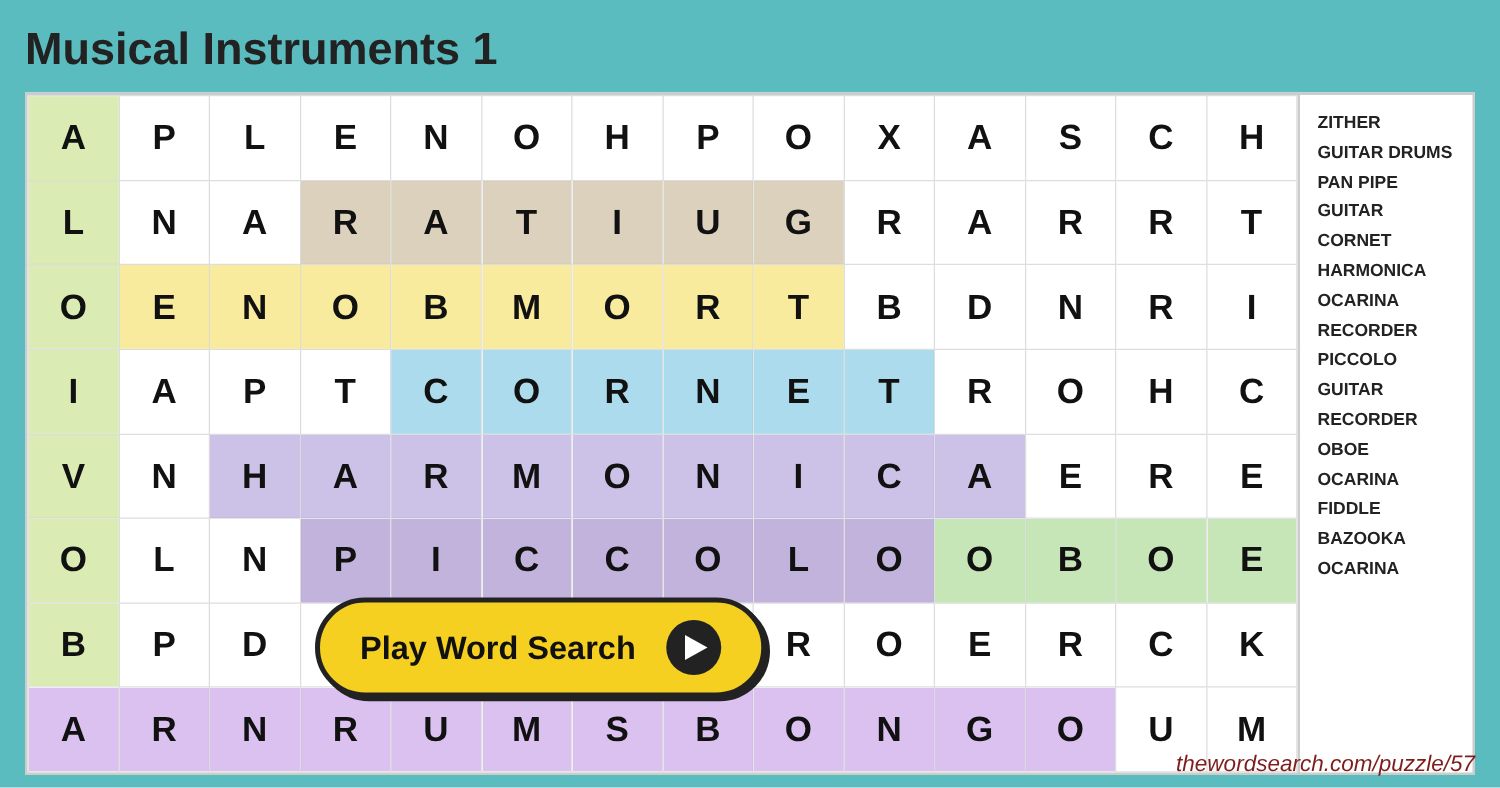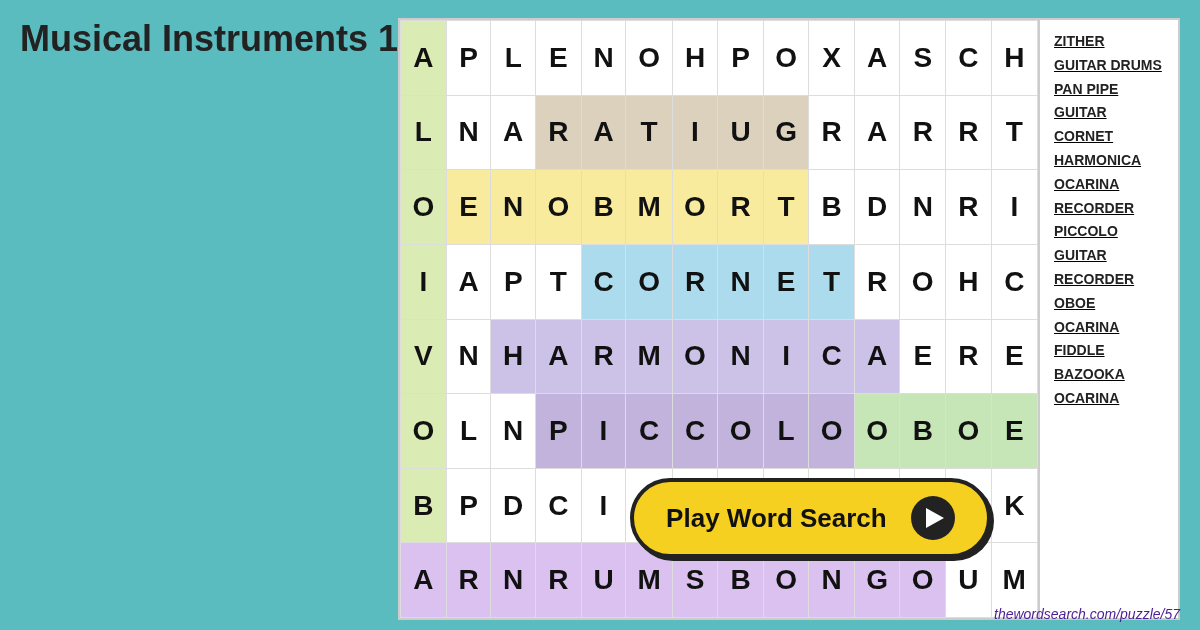--- a/index.html
+++ b/index.html
@@ -6,21 +6,21 @@
     body {
       width: 1200px;
       height: 630px;
       background-color: #5bbcbf;
       font-family: Arial, sans-serif;
       overflow: hidden;
       position: relative;
     }
     .main-container {
       display: flex;
-      flex-direction: row;
+      flex-direction: column;
       padding: 18px 20px 10px 20px;
       height: 100%;
     }
     .title {
       font-size: 36px;
       font-weight: bold;
       color: #222;
       margin-bottom: 14px;
       font-family: Arial, sans-serif;
     }
@@ -53,21 +53,20 @@
     }
     .word-list {
       background: white;
       min-width: 140px;
       padding: 10px 14px;
       border: 2px solid #ccc;
       border-left: none;
       display: flex;
       flex-direction: column;
       justify-content: flex-start;
-      text-decoration: underline;
     }
     .word-list-item {
       font-size: 14px;
       font-weight: bold;
       color: #222;
       line-height: 1.7;
     }
     .cell-letter {
       position: relative;
       z-index: 1;
@@ -108,22 +107,22 @@
       height: 0;
       border-top: 10px solid transparent;
       border-bottom: 10px solid transparent;
       border-left: 18px solid white;
       margin-left: 4px;
     }
     .footer-url {
       position: absolute;
       bottom: 8px;
       right: 20px;
-      font-size: 14px;
-      color: #4c1d95;
+      font-size: 18px;
+      color: #7f1d1d;
       font-style: italic;
     }
 
     
     td.h-tan { background-color: rgba(200, 184, 154, 0.65); }
     td.h-yellow { background-color: rgba(245, 224, 106, 0.65); }
     td.h-blue { background-color: rgba(126, 200, 227, 0.65); }
     td.h-purple { background-color: rgba(176, 160, 216, 0.65); }
     td.h-purple2 { background-color: rgba(160, 139, 200, 0.65); }
     td.h-green2 { background-color: rgba(168, 216, 144, 0.65); }

